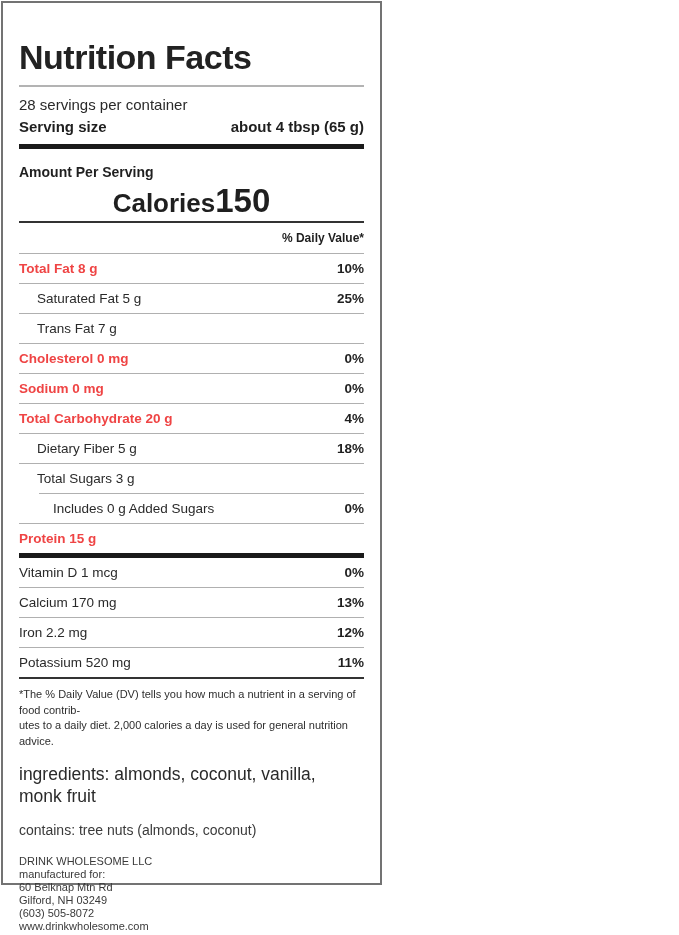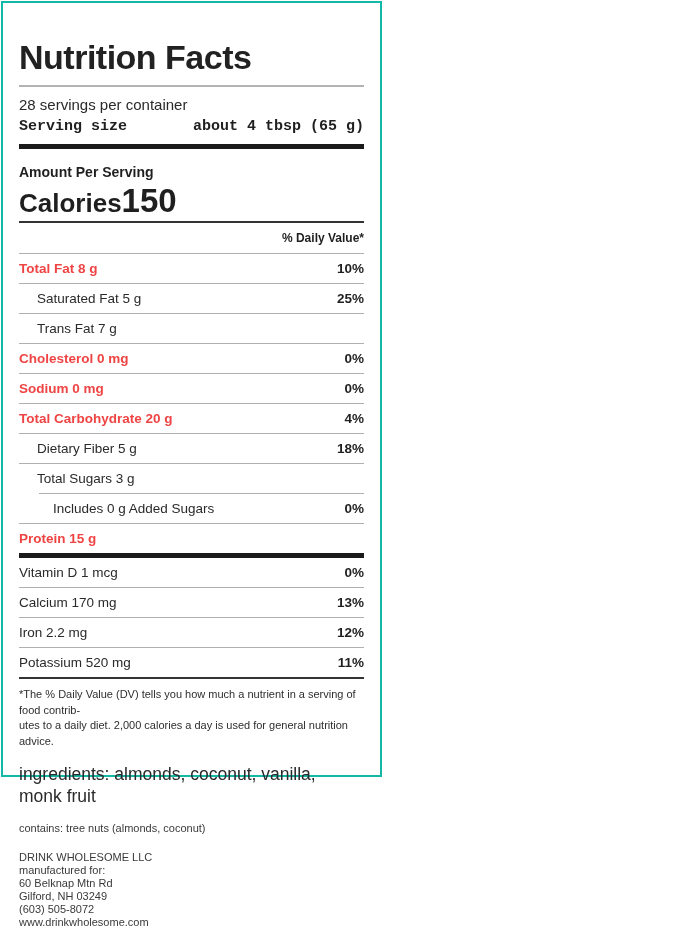--- a/index.html
+++ b/index.html
@@ -8,67 +8,67 @@
     width: 679px; height: 935px;
     background: #ffffff;
     font-family: "Liberation Sans", "DejaVu Sans", sans-serif;
     color: #1f1f1f;
     position: relative;
     overflow: hidden;
   }
   .panel {
     position: absolute;
     left: 1px; top: 1px;
-    width: 381px; height: 776px;
-    border: 2px solid #14b8a6;
+    width: 381px; height: 884px;
+    border: 2px solid #737373;
     background: #ffffff;
   }
   .inner { padding: 0 16px; }
 
   .nf-title {
     padding-top: 36px;
     font-size: 34px;
     font-weight: bold;
     letter-spacing: -0.5px;
     line-height: 1.1;
     color: #222;
   }
   .title-rule { border-top: 2px solid #b3b3b3; margin-top: 9px; }
 
   .servings { font-size: 15px; margin-top: 8px; line-height: 19px; color: #2a2a2a; }
   .serving-row {
     display: flex; justify-content: space-between;
     font-size: 15px; font-weight: bold;
-    margin-top: 3px; padding-bottom: 8px; line-height: 19px; font-family: Liberation Mono, monospace;
+    margin-top: 3px; padding-bottom: 8px; line-height: 19px;
   }
   .bar-thick { height: 5px; background: #1a1a1a; }
   .bar-med   { height: 2px; background: #333333; }
 
   .aps { font-size: 14px; font-weight: bold; padding: 15px 0 4px; }
-  .cal-row { display: flex; justify-content: flex-start; align-items: flex-end; padding-bottom: 4px; }
+  .cal-row { display: flex; justify-content: center; align-items: flex-end; padding-bottom: 4px; }
   .cal-label { font-size: 26px; font-weight: bold; line-height: 1.05; }
   .cal-value { font-size: 33px; font-weight: bold; line-height: 1.0; }
 
   .dv-row { text-align: right; font-size: 12px; font-weight: bold; padding: 8px 0 8px; }
 
   .sep { border-top: 1px solid #b0b0b0; }
   .sep.indent { margin-left: 20px; }
 
   .nrow {
     display: flex; justify-content: space-between; align-items: center;
     height: 29px; font-size: 13.5px; color: #2a2a2a;
   }
   .nrow .nlabel.bold { font-weight: bold; color: #ef4444; }
   .nrow .pct { font-weight: bold; color: #1f1f1f; }
   .ind1 { padding-left: 18px; }
   .ind2 { padding-left: 34px; }
 
   .footnote { font-size: 11px; color: #2e2e2e; line-height: 1.4; padding-top: 8px; }
   .ingredients { font-size: 17.5px; color: #2a2a2a; line-height: 1.25; margin-top: 15px; max-width: 330px; }
-  .contains { font-size: 11px; color: #3a3a3a; margin-top: 14px; }
+  .contains { font-size: 14px; color: #3a3a3a; margin-top: 14px; }
   .manufacturer { font-size: 11px; color: #3a3a3a; line-height: 1.18; margin-top: 17px; }
 </style>
 </head>
 <body>
 
 <div class="panel">
   <div class="inner">
 
     <div class="nf-title">Nutrition Facts</div>
     <div class="title-rule"></div>

